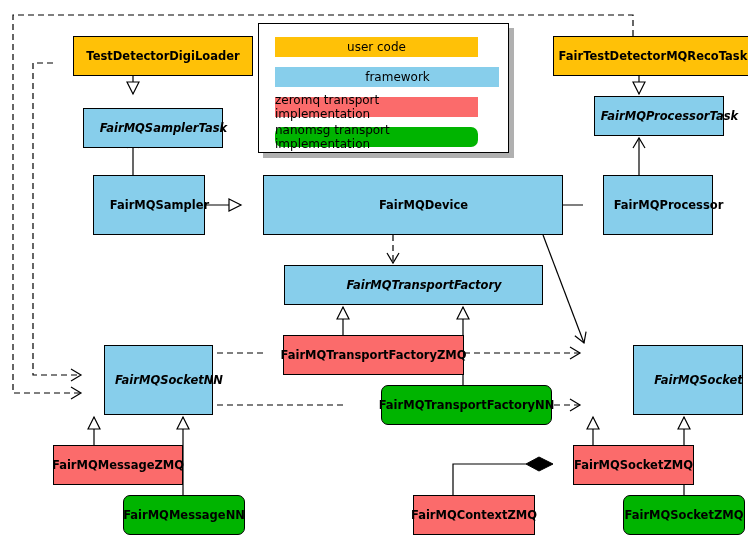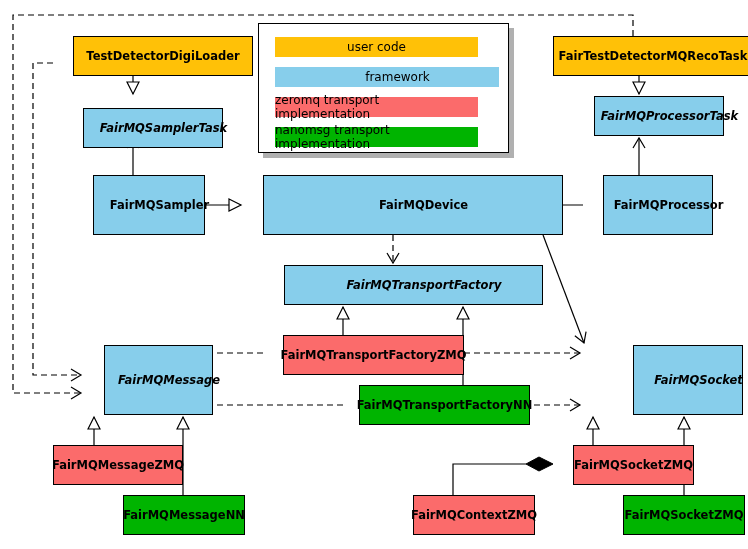--- a/index.html
+++ b/index.html
@@ -10,21 +10,21 @@
   .edges{position:absolute;left:0;top:0;width:748px;height:549px;}
   .box{
     position:absolute;box-sizing:border-box;border:1.5px solid #000;
     display:flex;align-items:center;justify-content:center;text-align:center;
     font-size:11.5px;font-weight:bold;color:#000;margin-left:20px;
   }
   .box span{white-space:nowrap;}
   .user{background:var(--c-user,#ffc107);}
   .framework{background:var(--c-framework,#87ceeb);padding-left:21px;}
   .zmq{background:var(--c-zmq,#fb6b6b);}
-  .nn{background:var(--c-nn,#00b400);}
+  .nn{background:var(--c-nn,#00b400);border-radius:7px;}
   .abstract{font-style:italic;}
   .legend-frame{
     position:absolute;left:258px;top:23px;width:249px;height:128px;
     background:#fff;border:1.5px solid #000;box-shadow:5px 5px 0 #b0b0b0;
   }
   .legend-item{
     position:absolute;left:16px;width:203px;height:20px;
     display:flex;align-items:center;justify-content:center;
     font-size:12px;font-weight:normal;color:#000;
   }
@@ -91,25 +91,25 @@
   </div>
   <div class="box framework" style="left:583px;top:175px;width:110px;height:60px">
     <span>FairMQProcessor</span>
   </div>
   <div class="box framework abstract" style="left:264px;top:265px;width:259px;height:40px">
     <span>FairMQTransportFactory</span>
   </div>
   <div class="box zmq" style="left:263px;top:335px;width:181px;height:40px">
     <span>FairMQTransportFactoryZMQ</span>
   </div>
-  <div class="box nn" style="left:339px;top:385px;width:171px;height:40px">
+  <div class="box nn" style="left:361px;top:385px;width:171px;height:40px">
     <span>FairMQTransportFactoryNN</span>
   </div>
   <div class="box framework abstract" style="left:84px;top:345px;width:109px;height:70px">
-    <span>FairMQMessage</span>
+    <span>FairMQSocketNN</span>
   </div>
   <div class="box framework abstract" style="left:613px;top:345px;width:110px;height:70px">
     <span>FairMQSocket</span>
   </div>
   <div class="box zmq" style="left:33px;top:445px;width:130px;height:40px">
     <span>FairMQMessageZMQ</span>
   </div>
   <div class="box nn" style="left:103px;top:495px;width:122px;height:40px">
     <span>FairMQMessageNN</span>
   </div>

